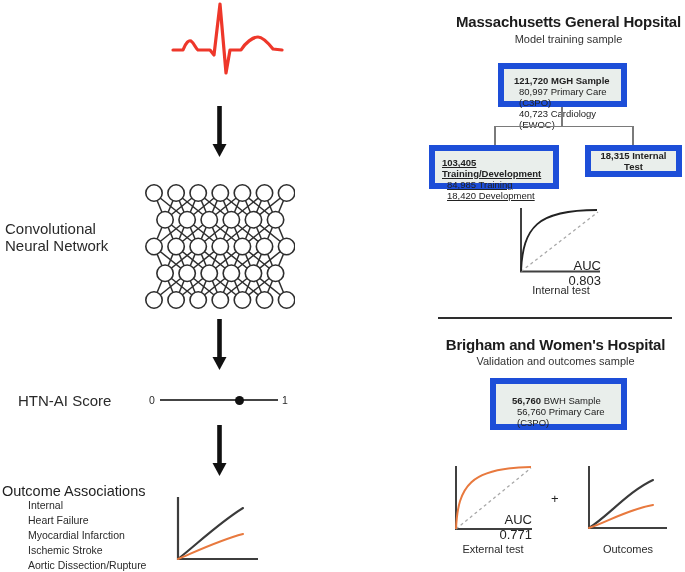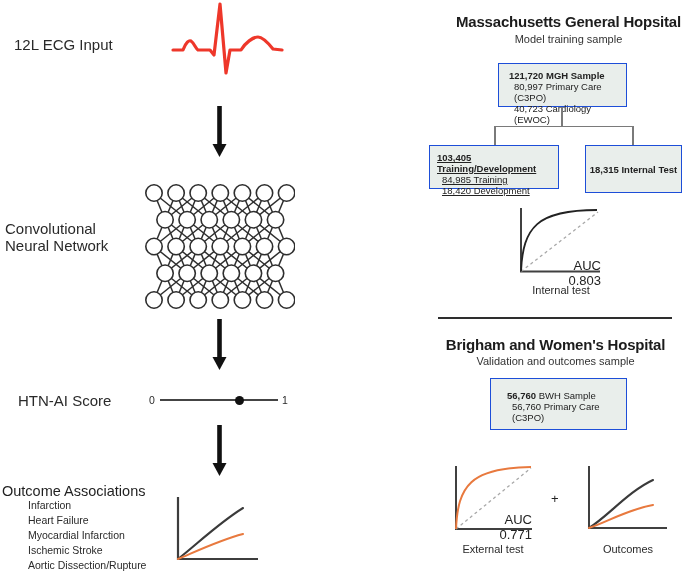--- a/index.html
+++ b/index.html
@@ -5,38 +5,37 @@
   html,body{margin:0;padding:0;background:#ffffff;}
   #canvas{
     position:relative;width:685px;height:572px;background:#ffffff;
     font-family:"Liberation Sans",sans-serif;color:#222;overflow:hidden;
   }
   .abs{position:absolute;}
   .side-label{font-size:15px;color:#2a2a2a;}
   .section-title{font-size:15px;font-weight:bold;color:#1c1c1c;text-align:center;letter-spacing:-0.2px;}
   .section-subtitle{font-size:11px;color:#333;text-align:center;}
   .flow-box{
-    background:#E9EEEB;border:1px solid #1d4ed8;box-sizing:border-box;
+    background:#E9EEEB;border:6px solid #1d4ed8;box-sizing:border-box;
     font-size:9.5px;line-height:11px;color:#222;
   }
   .flow-box .b{font-weight:bold;}
   .flow-box .indent{margin-left:5px;}
   .conn{background:#7a7a7a;}
   .auc-label{font-size:13px;color:#222;text-align:right;}
   .plot-caption{font-size:11px;color:#2a2a2a;text-align:center;}
   .list{font-size:10.5px;line-height:15px;color:#2a2a2a;}
   .scale-num{font-size:10.5px;color:#2a2a2a;}
   svg{display:block;}
 </style>
 </head>
 <body>
 
 <div id="canvas">
 
-  <div class="abs side-label" style="left:14px;top:36px;">12L ECG Input</div>
 
   <svg class="abs" style="left:170px;top:0px;" width="116" height="80" viewBox="0 0 116 80">
     <path d="M3,50 L13,50 C16,42 19,40 21,41 C24,43 26,49 28,50 L40,50 L44,55 L50,4 L56,73 L60,50 L71,50 C75,43 83,37 88,37 C93,37 99,44 103,49 L112,50" fill="none" stroke="#EE372A" stroke-width="3.2" stroke-linejoin="round" stroke-linecap="round"></path>
   </svg>
 
   <svg class="abs" style="left:211px;top:105px;" width="17" height="52" viewBox="0 0 17 52">
     <line x1="8.5" y1="1" x2="8.5" y2="40" stroke="#111" stroke-width="4.6"></line>
     <polygon points="1.5,39 15.5,39 8.5,52" fill="#111"></polygon>
   </svg>
 
@@ -182,21 +181,21 @@
   <div class="abs scale-num" style="left:282px;top:394px;">1</div>
 
   <svg class="abs" style="left:211px;top:424px;" width="17" height="52" viewBox="0 0 17 52">
     <line x1="8.5" y1="1" x2="8.5" y2="40" stroke="#111" stroke-width="4.6"></line>
     <polygon points="1.5,39 15.5,39 8.5,52" fill="#111"></polygon>
   </svg>
 
   <div class="abs" style="left:2px;top:483px;font-size:14.5px;color:#1f1f1f;">Outcome Associations</div>
 
   <div class="abs list" style="left:28px;top:498px;">
-    <div>Infarction</div>
+    <div>Internal</div>
     <div>Heart Failure</div>
     <div>Myocardial Infarction</div>
     <div>Ischemic Stroke</div>
     <div>Aortic Dissection/Rupture</div>
   </div>
 
   <svg class="abs" style="left:172px;top:494px;" width="90" height="70" viewBox="0 0 90 70">
     <path d="M6,3 L6,65 L86,65" fill="none" stroke="#3d3d3d" stroke-width="2.2"></path>
     <path d="M6,65 C25,50 48,28 71,14" fill="none" stroke="#3A3A3A" stroke-width="2.1" stroke-linecap="round"></path>
     <path d="M6,65 C25,57 48,46 71,40" fill="none" stroke="#E8793E" stroke-width="2.1" stroke-linecap="round"></path>
@@ -215,21 +214,21 @@
   <div class="abs conn" style="left:494px;top:125.5px;width:139px;height:1.5px;"></div>
   <div class="abs conn" style="left:494px;top:126px;width:1.5px;height:19px;"></div>
   <div class="abs conn" style="left:632px;top:126px;width:1.5px;height:19px;"></div>
 
   <div class="abs flow-box" style="left:429px;top:145px;width:130px;height:44px;padding:6px 2px 0 7px;text-decoration:underline;">
     <div class="b">103,405 Training/Development</div>
     <div class="indent">84,985 Training</div>
     <div class="indent">18,420 Development</div>
   </div>
 
-  <div class="abs flow-box" style="left:585px;top:145px;width:97px;height:48px;display:flex;align-items:center;justify-content:center;text-align:center;">
+  <div class="abs flow-box" style="left:585px;top:145px;width:97px;height:32px;display:flex;align-items:center;justify-content:center;text-align:center;">
     <div class="b">18,315 Internal Test</div>
   </div>
 
   <svg class="abs" style="left:515px;top:205px;" width="90" height="70" viewBox="0 0 90 70">
     <path d="M6,3 L6,66.5 L85,66.5" fill="none" stroke="#404040" stroke-width="2"></path>
     <path d="M6,66.5 L83,7" fill="none" stroke="#A8A8A8" stroke-width="1.3" stroke-dasharray="3,3"></path>
     <path d="M6,66.5 C8,22 22,5 82,5" fill="none" stroke="#222" stroke-width="1.8"></path>
   </svg>
   <div class="abs auc-label" style="left:543px;top:258px;width:58px;">AUC 0.803</div>
   <div class="abs plot-caption" style="left:514px;top:284px;width:94px;">Internal test</div>

